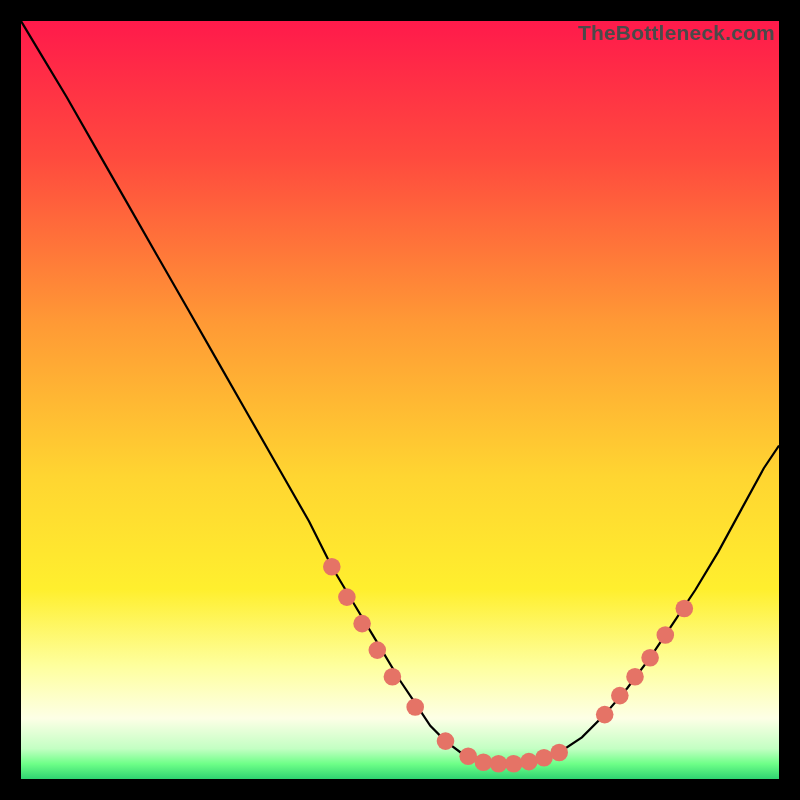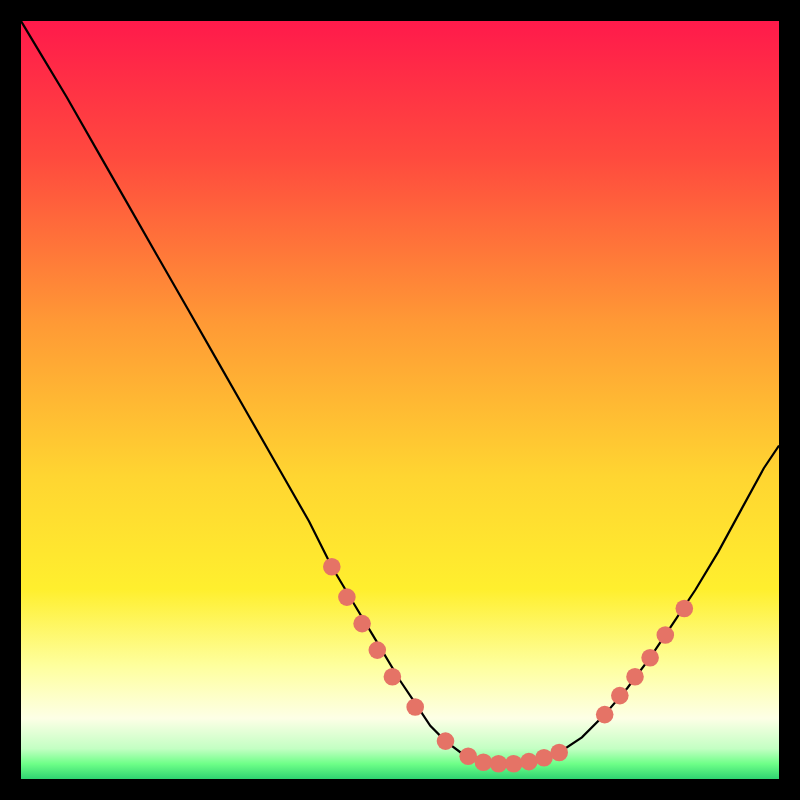--- a/index.html
+++ b/index.html
@@ -68,14 +68,15 @@
           <circle cx="523.0" cy="736.8" r="8.8" fill="#e57366" stroke="#d85f56" stroke-width="0"></circle>
           <circle cx="538.2" cy="731.5" r="8.8" fill="#e57366" stroke="#d85f56" stroke-width="0"></circle>
           <circle cx="583.7" cy="693.6" r="8.8" fill="#e57366" stroke="#d85f56" stroke-width="0"></circle>
           <circle cx="598.8" cy="674.6" r="8.8" fill="#e57366" stroke="#d85f56" stroke-width="0"></circle>
           <circle cx="614.0" cy="655.7" r="8.8" fill="#e57366" stroke="#d85f56" stroke-width="0"></circle>
           <circle cx="629.1" cy="636.7" r="8.8" fill="#e57366" stroke="#d85f56" stroke-width="0"></circle>
           <circle cx="644.3" cy="614.0" r="8.8" fill="#e57366" stroke="#d85f56" stroke-width="0"></circle>
           <circle cx="663.3" cy="587.5" r="8.8" fill="#e57366" stroke="#d85f56" stroke-width="0"></circle>
         </g>
     </svg>
+    <div class="watermark">TheBottleneck.com</div>
   </div>
 </div>
 
 </body></html>

